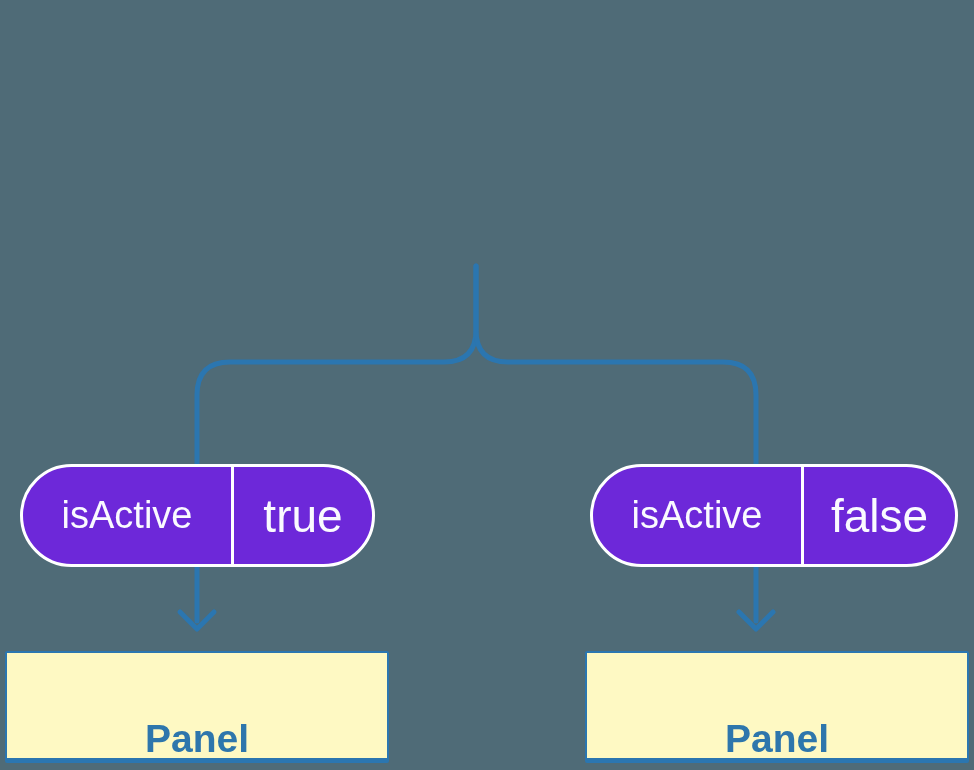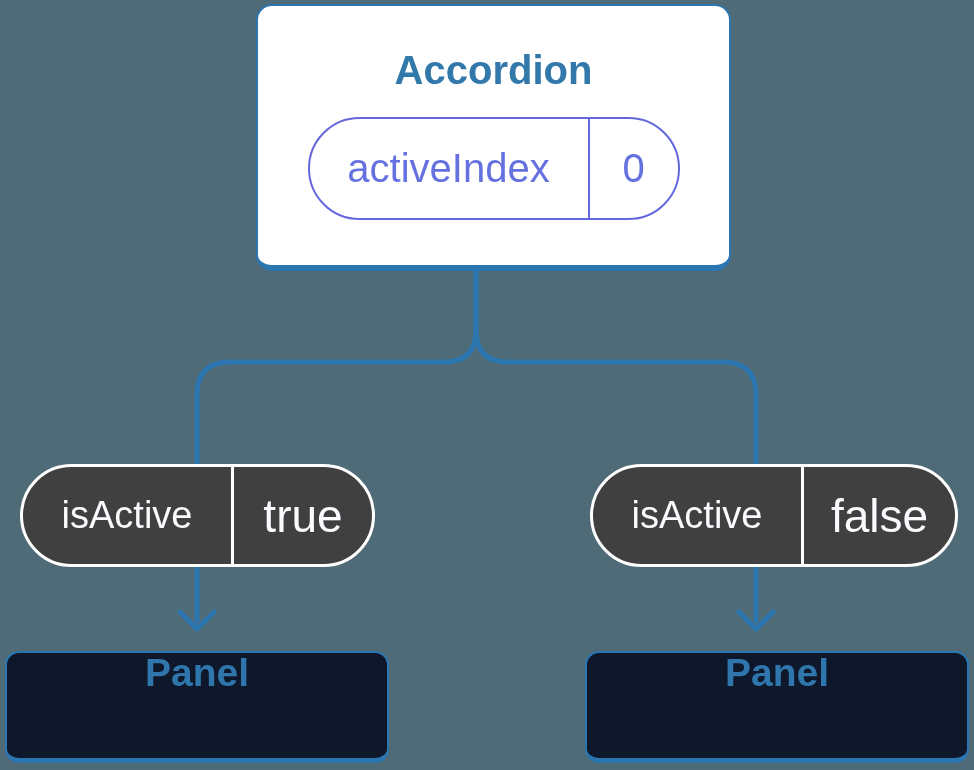--- a/index.html
+++ b/index.html
@@ -68,21 +68,21 @@
     align-items: center;
     justify-content: center;
     font-size: 40px;
     color: #6671E0;
   }
   
   .prop-pill {
     position: absolute;
     height: 103px;
     box-sizing: border-box;
-    background: #404040;
+    background: #6d28d9;
     border: 3px solid #FFFFFF;
     border-radius: 52px;
     display: flex;
     overflow: hidden;
     z-index: 3;
   }
   .prop-pill.left  { left: 20px;  top: 464px; width: 355px; }
   .prop-pill.right { left: 590px; top: 464px; width: 368px; }
   .prop-pill .seg-name {
     width: 208px;
@@ -101,26 +101,26 @@
     font-size: 46px;
     color: #FAFAFF;
   }
   
   .child-card {
     position: absolute;
     top: 651px;
     width: 380px;
     height: 105px;
     box-sizing: content-box;
-    background: #0f172a;
+    background: #fef9c3;
     border: 2px solid #2B76B0;
     border-bottom-width: 5px;
-    border-radius: 14px;
+    border-radius: 2px;
     display: flex;
-    align-items: flex-start;
+    align-items: flex-end;
     justify-content: center;
     z-index: 2;
   }
   .child-card.left  { left: 5px; }
   .child-card.right { left: 585px; }
   .child-title {
     font-size: 39px;
     font-weight: 600;
     color: #2E76AC;
     line-height: 1;
@@ -131,27 +131,20 @@
 
 <div class="canvas">
 
   <svg class="connectors" width="974" height="770" viewBox="0 0 974 770">
     <path d="M476 266 V330 Q476 362 444 362 H230 Q197 362 197 395 V621" fill="none" stroke-width="5" stroke-linecap="round" stroke="#2B76B0"></path>
     <path d="M476 266 V330 Q476 362 508 362 H723 Q756 362 756 395 V621" fill="none" stroke-width="5" stroke-linecap="round" stroke="#2B76B0"></path>
     <path d="M180 612 L197 629 L214 612" fill="none" stroke-width="5" stroke-linecap="round" stroke-linejoin="round" stroke="#2B76B0"></path>
     <path d="M739 612 L756 629 L773 612" fill="none" stroke-width="5" stroke-linecap="round" stroke-linejoin="round" stroke="#2B76B0"></path>
   </svg>
 
-  <div class="root-card">
-    <div class="root-title">Accordion</div>
-    <div class="state-pill">
-      <div class="seg-name">activeIndex</div>
-      <div class="seg-value">0</div>
-    </div>
-  </div>
 
   <div class="prop-pill left">
     <div class="seg-name">isActive</div>
     <div class="seg-value">true</div>
   </div>
 
   <div class="prop-pill right">
     <div class="seg-name">isActive</div>
     <div class="seg-value">false</div>
   </div>

